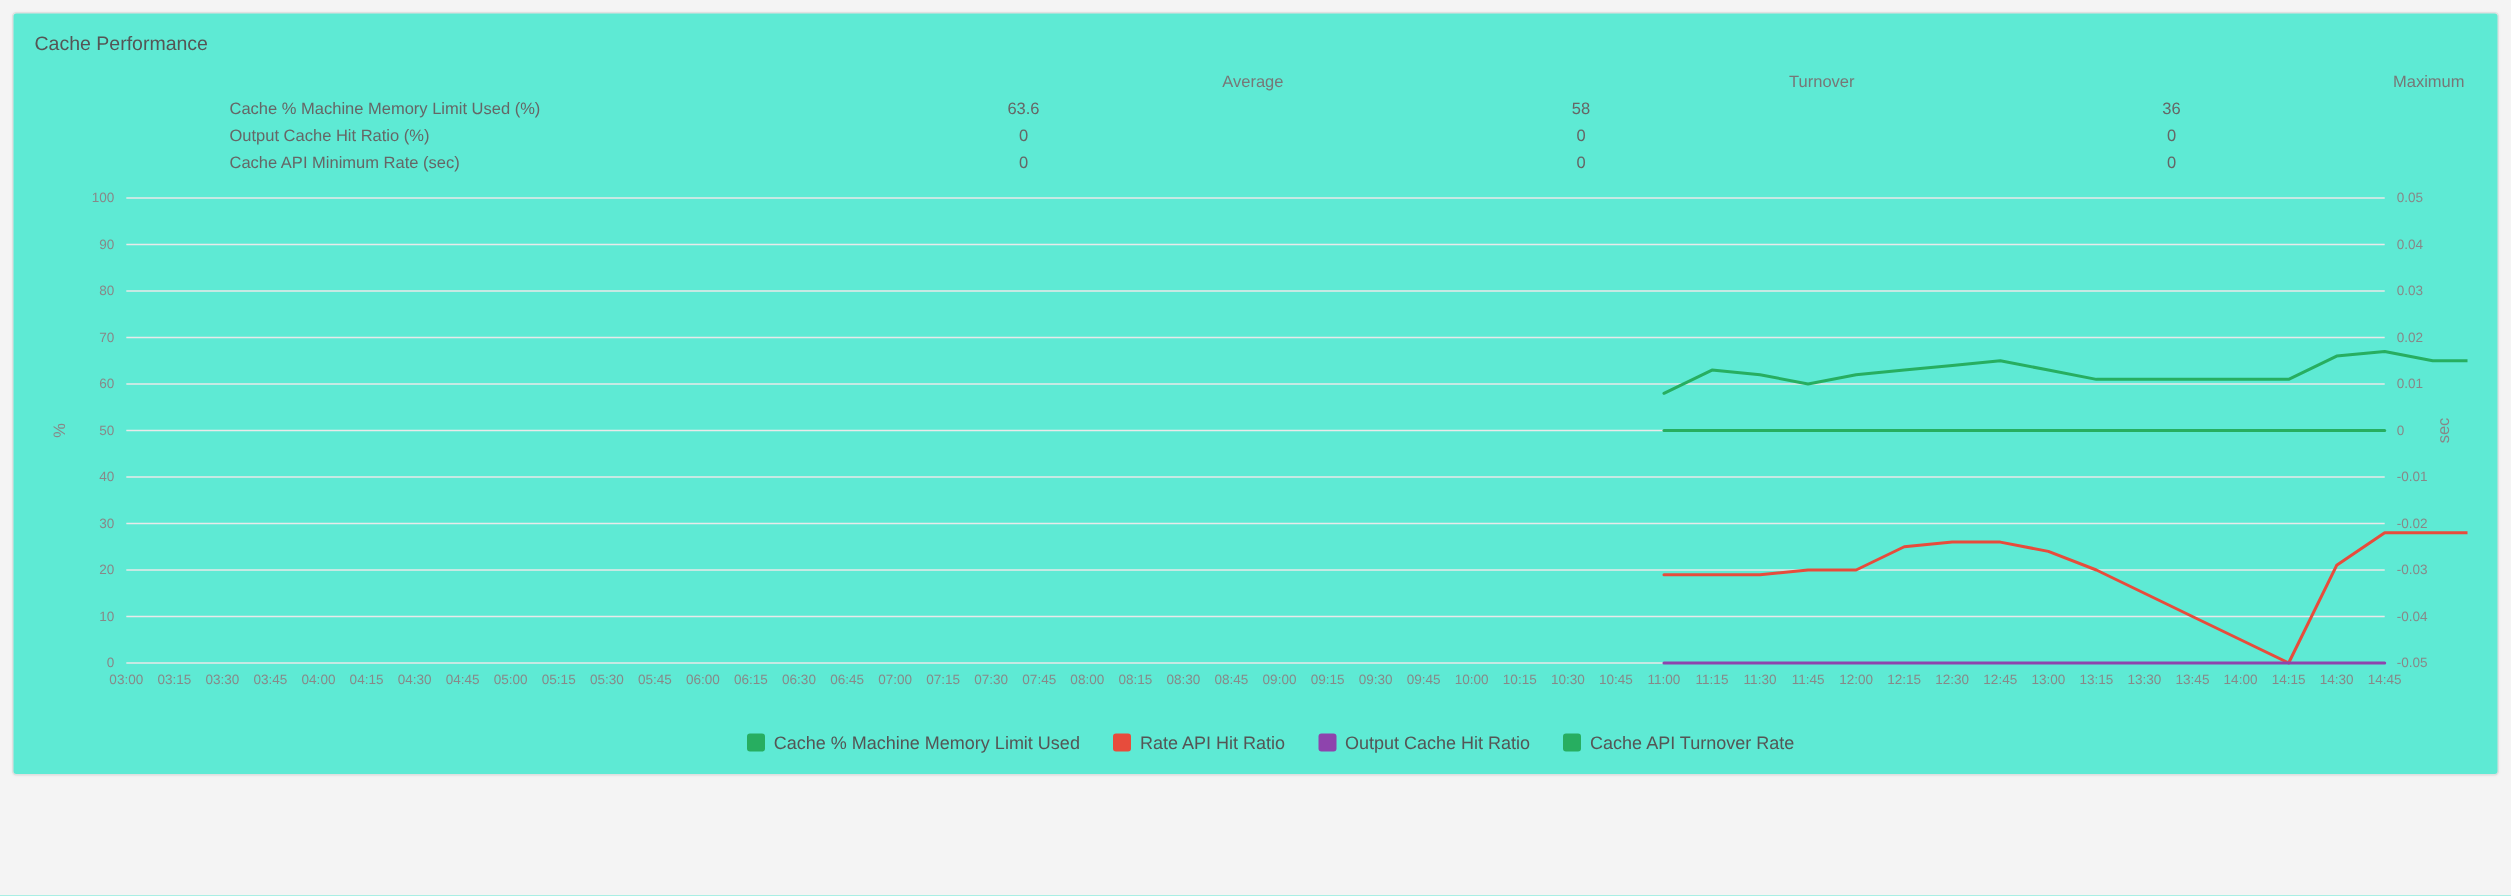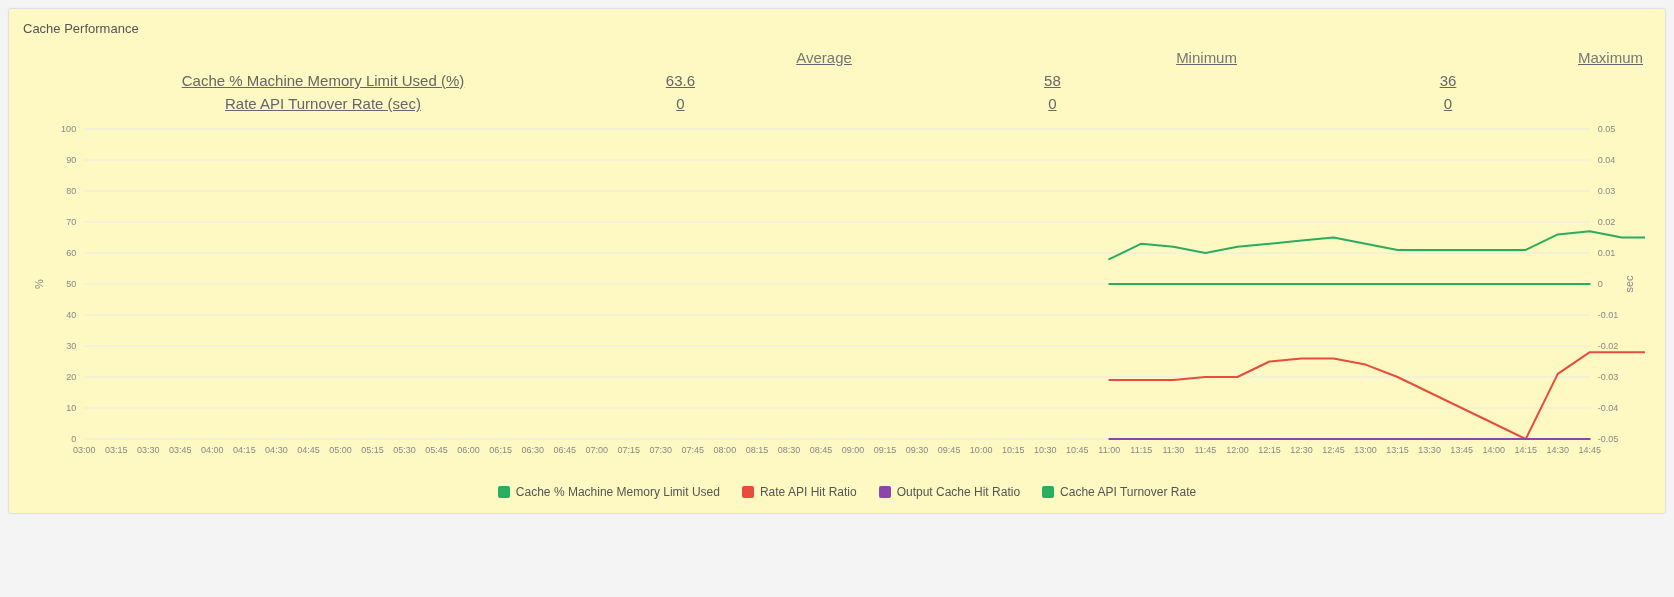--- a/index.html
+++ b/index.html
@@ -1,23 +1,23 @@
 <!DOCTYPE html>
 <html><head>
 <meta charset="utf-8">
 <style>
   html,body{margin:0;padding:0;background:#f4f4f4;font-family:"Segoe UI",Arial,Helvetica,sans-serif;color:#444;}
-  .card{margin:8px;border:1px solid #e0e0e0;background:#fef9c3;border-radius:3px;box-shadow:0 0 2px rgba(0,0,0,0.05);}
+  .card{margin:8px;border:1px solid #e0e0e0;background:#5eead4;border-radius:3px;box-shadow:0 0 2px rgba(0,0,0,0.05);}
   .card-title{font-size:13px;font-weight:500;color:#555;padding:12px 14px 4px;}
   .stats-wrap{padding:6px 14px 0;}
-  table.stats{width:100%;border-collapse:collapse;font-size:15px;color:#666;text-decoration:underline;}
+  table.stats{width:100%;border-collapse:collapse;font-size:11px;color:#666;}
   table.stats th{font-weight:400;color:#777;text-align:right;padding:3px 8px;}
   table.stats th.metric{width:340px;}
   table.stats td{text-align:center;padding:3px 8px;}
-  table.stats td.metric{text-align:center;white-space:nowrap;width:340px;padding-left:130px;}
+  table.stats td.metric{text-align:left;white-space:nowrap;width:340px;padding-left:130px;}
   .chart-area{position:relative;padding:4px 20px 2px 20px;}
   svg{display:block;}
   .axis-label{font-size:11px;fill:#888;}
   .tick-label{font-size:9px;fill:#888;}
   .grid-line{stroke:#e9e9e9;stroke-width:1;}
   .legend{display:flex;justify-content:center;gap:22px;padding:4px 0 14px;font-size:12px;color:#555;flex-wrap:wrap;margin-left:20px;}
   .legend-item{display:flex;align-items:center;gap:6px;cursor:pointer;}
   .legend-swatch{width:12px;height:12px;border-radius:2px;display:inline-block;}
 </style>
 </head>
@@ -25,33 +25,39 @@
 
 <div class="card">
   <div class="card-title">Cache Performance</div>
 
   <div class="stats-wrap">
     <table class="stats">
       <thead>
         <tr>
           <th class="metric"></th>
           <th>Average</th>
-          <th>Minimum</th>
+          <th>Turnover</th>
           <th>Maximum</th>
         </tr>
       </thead>
       <tbody id="stats-body">
           <tr>
             <td class="metric">Cache % Machine Memory Limit Used (%)</td>
             <td>63.6</td>
             <td>58</td>
             <td>36</td>
           </tr>
           <tr>
-            <td class="metric">Rate API Turnover Rate (sec)</td>
+            <td class="metric">Output Cache Hit Ratio (%)</td>
+            <td>0</td>
+            <td>0</td>
+            <td>0</td>
+          </tr>
+          <tr>
+            <td class="metric">Cache API Minimum Rate (sec)</td>
             <td>0</td>
             <td>0</td>
             <td>0</td>
           </tr>
         </tbody>
     </table>
   </div>
 
   <div class="chart-area">
     <svg id="chart-svg" viewBox="0 0 1610 360" preserveAspectRatio="none" style="width:100%;height:360px;">

